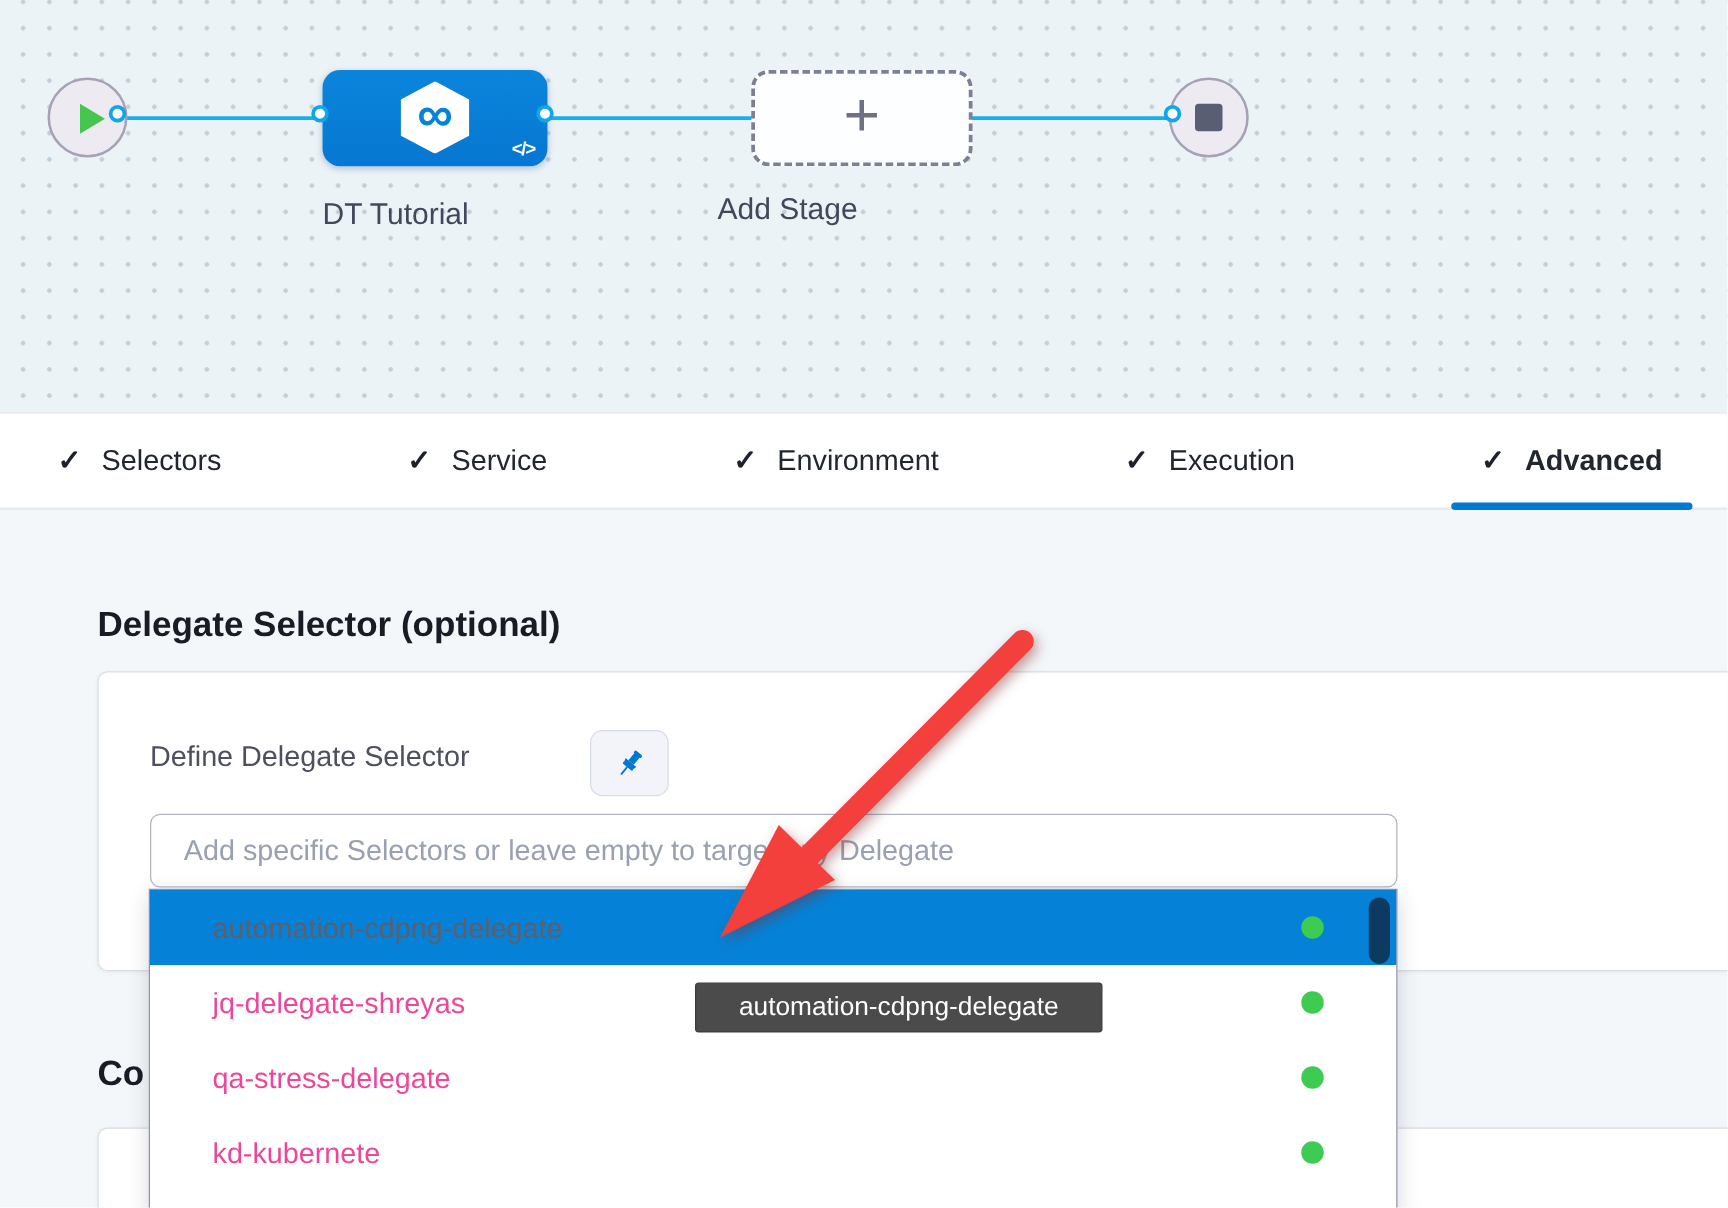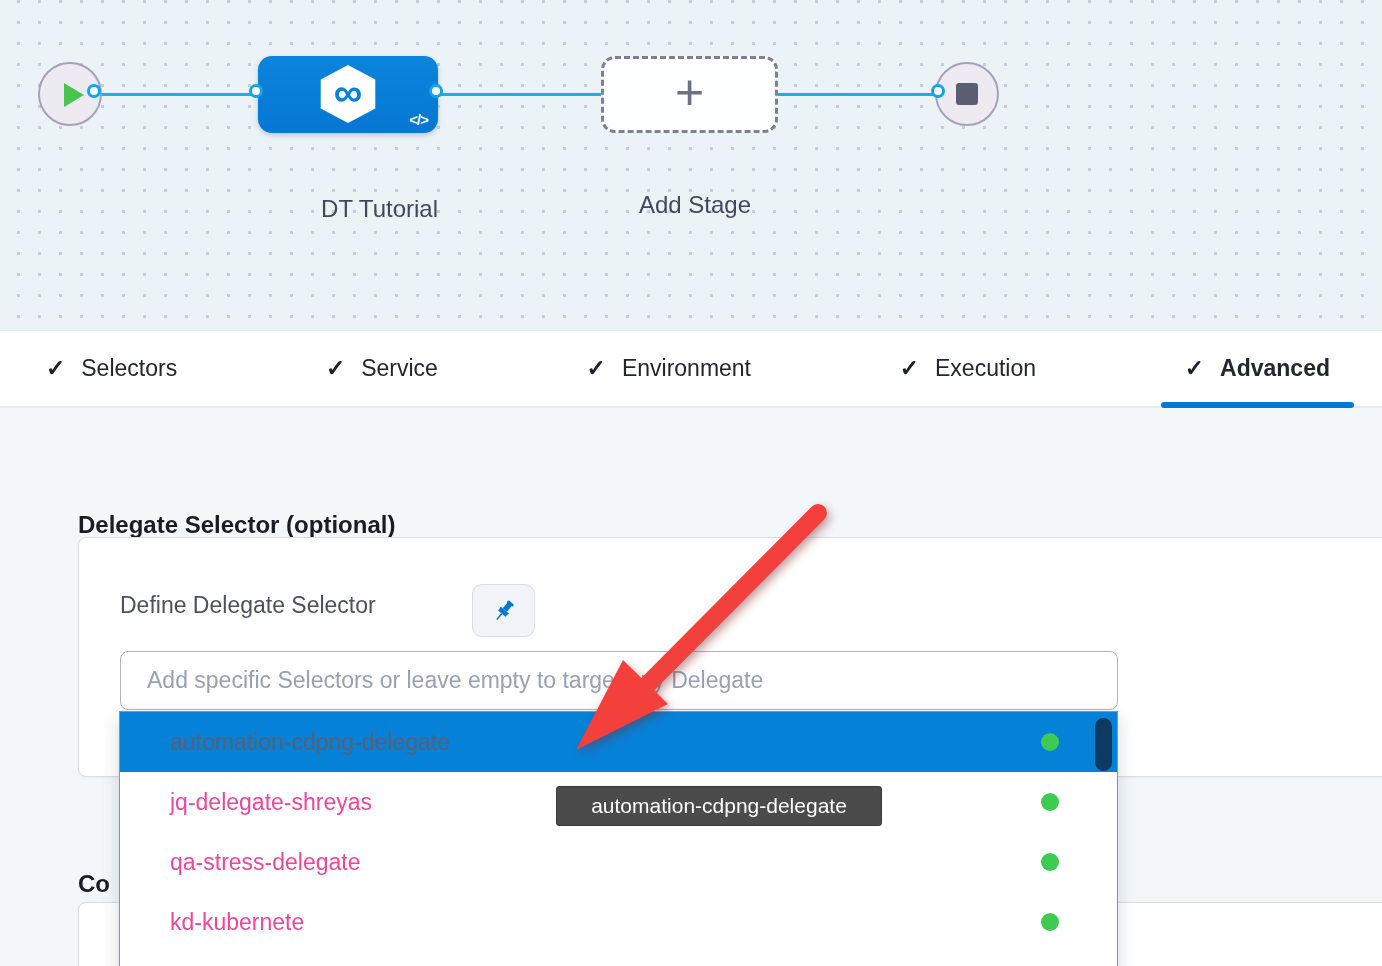--- a/index.html
+++ b/index.html
@@ -39,21 +39,21 @@
     display:flex; align-items:center; justify-content:center;
   }
   .hex span { color:#0582d9; font-size:40px; font-weight:700; line-height:1; margin-top:-4px; }
   .code-glyph { position:absolute; right:10px; bottom:5px; color:#fff; font-size:15px; font-weight:700; letter-spacing:-1px; }
   .add-stage {
     position:absolute; left:601px; top:56px; width:177px; height:77px;
     border-radius:14px; background:#fdfeff; border:3.5px dashed #7d7f94;
     display:flex; align-items:center; justify-content:center;
   }
   .add-stage span { font-size:50px; font-weight:300; color:#6e7186; line-height:1; margin-top:-6px; }
-  .node-label { position:absolute; text-align:right; font-size:24px; color:#44475a;margin-top:37px; }
+  .node-label { position:absolute; text-align:left; font-size:24px; color:#44475a; }
 
   
   .tabbar {
     position:absolute; left:0; top:331px; width:1382px; height:77px; background:#fff;
     display:flex; justify-content:space-between; align-items:stretch;
     padding:0 28px 0 22px; border-bottom:2px solid #e7eaee;
   }
   .tab {
     display:flex; align-items:center; gap:16px; padding:0 24px;
     font-size:23px; color:#22262f; cursor:pointer; position:relative;
@@ -61,21 +61,21 @@
   .tab .chk { font-size:23px; font-weight:700; color:#1d212b; }
   .tab.active { font-weight:700; }
   .tab.active::after {
     content:""; position:absolute; left:0; right:0; bottom:-2px; height:6px;
     background:#0278d5; border-radius:3px;
   }
 
   
   .content { position:absolute; left:0; top:408px; width:1382px; height:558px; background:#f3f7fa; }
 
-  .section-heading { position:absolute; font-size:24px; font-weight:700; color:#1b1b25;margin-top:27px; }
+  .section-heading { position:absolute; font-size:28px; font-weight:700; color:#1b1b25; }
   .card {
     position:absolute; background:#fff; border:1px solid #dadde6; border-radius:8px;
     box-shadow:0 1px 3px rgba(40,50,70,.05);
   }
   .define-label { position:absolute; left:120px; top:592px; font-size:23px; color:#4e505f; }
   .pin-btn {
     position:absolute; left:472px; top:584px; width:63px; height:53px;
     background:#f3f4fa; border:1px solid #d8dbe8; border-radius:10px;
     display:flex; align-items:center; justify-content:center; cursor:pointer;
   }

